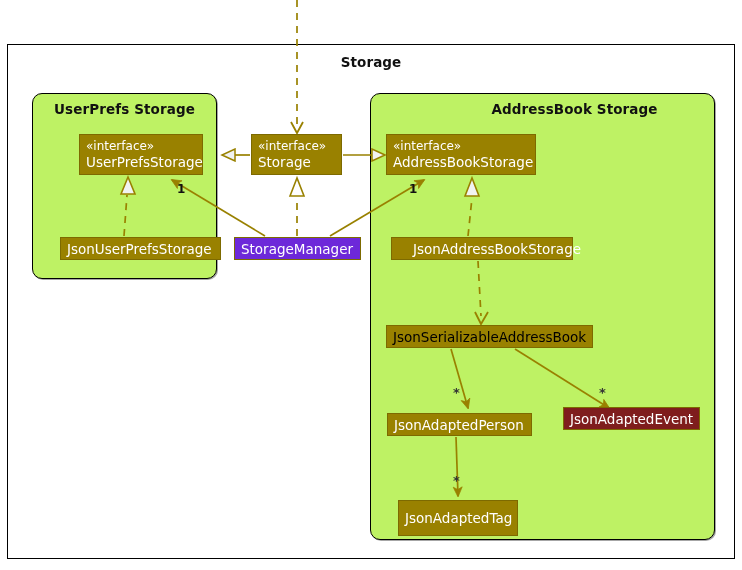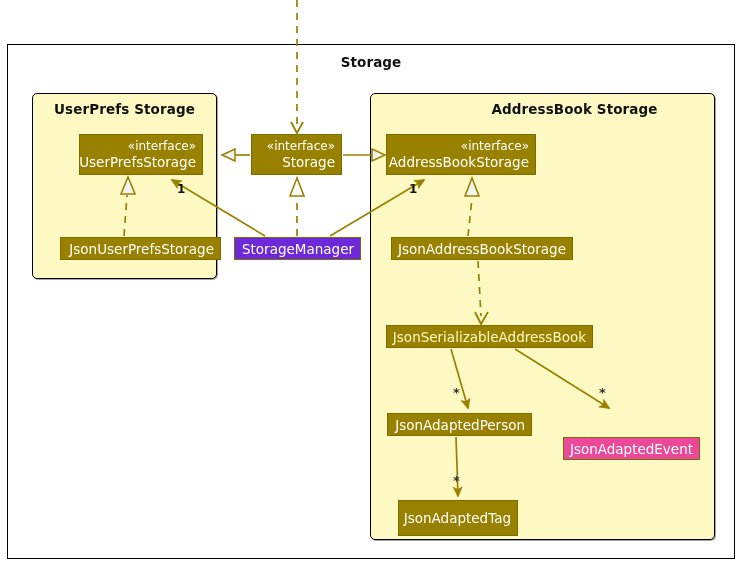--- a/index.html
+++ b/index.html
@@ -28,23 +28,23 @@
     pointer-events: none;
   }
   
   .pkg {
     position: absolute;
     box-sizing: border-box;
     border: 1.6px solid #000000;
     background: #ffffff;
   }
   .pkg.inner {
-    background: #fef9c3;
+    background: #bef264;
     border: 1.6px solid #000000;
-    border-radius: 5px;
+    border-radius: 10px;
     box-shadow: 1px 1px 0px rgba(0,0,0,0.35);
   }
   .pkg-title {
     position: absolute;
     left: 0;
     width: 100%;
     text-align: center;
     font-weight: bold;
     font-size: 13.5px;
     color: #111111;
@@ -56,21 +56,21 @@
     box-sizing: border-box;
     background: #998100;
     color: #ffffff;
     border: 1px solid #7d6a00;
     text-align: center;
     font-size: 13px;
     line-height: 15px;
     white-space: nowrap;
     display: flex;
     flex-direction: column;
-    align-items: flex-end;
+    align-items: flex-start;
     justify-content: center;
     padding: 0 6px;
   }
   .node .stereo {
     font-size: 12px;
     line-height: 15px;
   }
   .node .cname {
     font-size: 13.5px;
     line-height: 16px;
@@ -195,29 +195,29 @@
   </div>
 
   <div class="node" id="node-storageManager" style="left: 234px; top: 237px; width: 127px; height: 23px; background: #6d28d9; color: rgb(255, 255, 255);">
     <span class="cname">StorageManager</span>
   </div>
 
   <div class="node" id="node-jsonAddressBookStorage" style="left: 391px; top: 237px; width: 182px; height: 23px; background: rgb(153, 129, 0); color: rgb(255, 255, 255); padding-left: 21px;">
     <span class="cname">JsonAddressBookStorage</span>
   </div>
 
-  <div class="node" id="node-jsonSerializableAddressBook" style="left: 386px; top: 325px; width: 207px; height: 23px; background: rgb(153, 129, 0); color: #fef9c3;">
+  <div class="node" id="node-jsonSerializableAddressBook" style="left: 386px; top: 325px; width: 207px; height: 23px; background: rgb(153, 129, 0); color: #000000;">
     <span class="cname">JsonSerializableAddressBook</span>
   </div>
 
   <div class="node" id="node-jsonAdaptedPerson" style="left: 387px; top: 413px; width: 145px; height: 23px; background: rgb(153, 129, 0); color: rgb(255, 255, 255);">
     <span class="cname">JsonAdaptedPerson</span>
   </div>
 
-  <div class="node" id="node-jsonAdaptedEvent" style="left: 563px; top: 437px; width: 137px; height: 23px; background: #ec4899; color: rgb(255, 255, 255);">
+  <div class="node" id="node-jsonAdaptedEvent" style="left: 563px; top: 407px; width: 137px; height: 23px; background: #7f1d1d; color: rgb(255, 255, 255);">
     <span class="cname">JsonAdaptedEvent</span>
   </div>
 
   <div class="node" id="node-jsonAdaptedTag" style="left: 398px; top: 500px; width: 120px; height: 36px; background: rgb(153, 129, 0); color: rgb(255, 255, 255);">
     <span class="cname">JsonAdaptedTag</span>
   </div>
 
   <div class="mult" id="mult-0" style="left: 177px; top: 182px;">1</div>
   <div class="mult" id="mult-1" style="left: 409px; top: 182px;">1</div>
   <div class="mult star" id="mult-2" style="left: 453px; top: 385px;">*</div>

